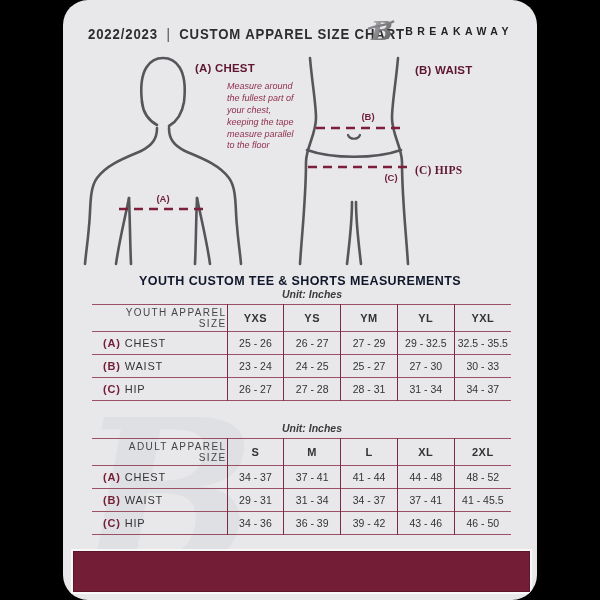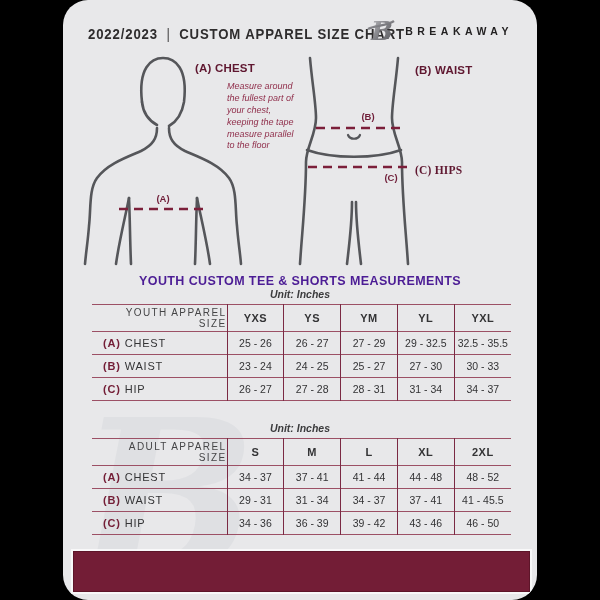--- a/index.html
+++ b/index.html
@@ -29,23 +29,23 @@
   .note-chest{left:132px;top:62px;width:100px;}
   .note-waist{left:352px;top:64px;width:118px;}
   .note-hips{left:352px;top:164px;width:118px;font-family:Liberation Serif, serif;}
 
   .fig{position:absolute;}
   .fig-upper{left:20px;top:56px;}
   .fig-lower{left:229px;top:56px;}
 
   
   .tbl-title{position:absolute;width:100%;text-align:center;font-size:12.5px;font-weight:bold;
-    letter-spacing:.4px;color:#4c1d95;}
+    letter-spacing:.4px;color:#0f172a;}
   .tbl-unit{position:absolute;width:100%;text-align:center;font-size:10.5px;font-weight:bold;
-    font-style:italic;color:#3b3b3d;}
+    font-style:italic;color:#3b3b3d;margin-left:12px;}
   .size-table{position:absolute;left:29px;width:419px;border-collapse:collapse;table-layout:fixed;
     background:transparent;z-index:2;}
   .size-table th,.size-table td{padding:0;vertical-align:middle;text-align:center;
     font-size:10.5px;color:var(--ink,#333335);}
   .size-table thead tr{height:27px;border-top:1.5px solid var(--maroon_line,#9c5065);
     border-bottom:1.5px solid var(--maroon_line,#9c5065);}
   .size-table tbody tr{height:23px;border-bottom:1.5px solid var(--maroon_line,#9c5065);}
   .size-table th:not(:first-child),.size-table td:not(:first-child){border-left:1.5px solid var(--maroon_line_dark,#7b2a44);}
   .size-table th.size-code{font-size:11px;font-weight:bold;letter-spacing:.5px;}
   .size-table th.label-col{font-size:10px;font-weight:400;letter-spacing:1.4px;text-align:right;

